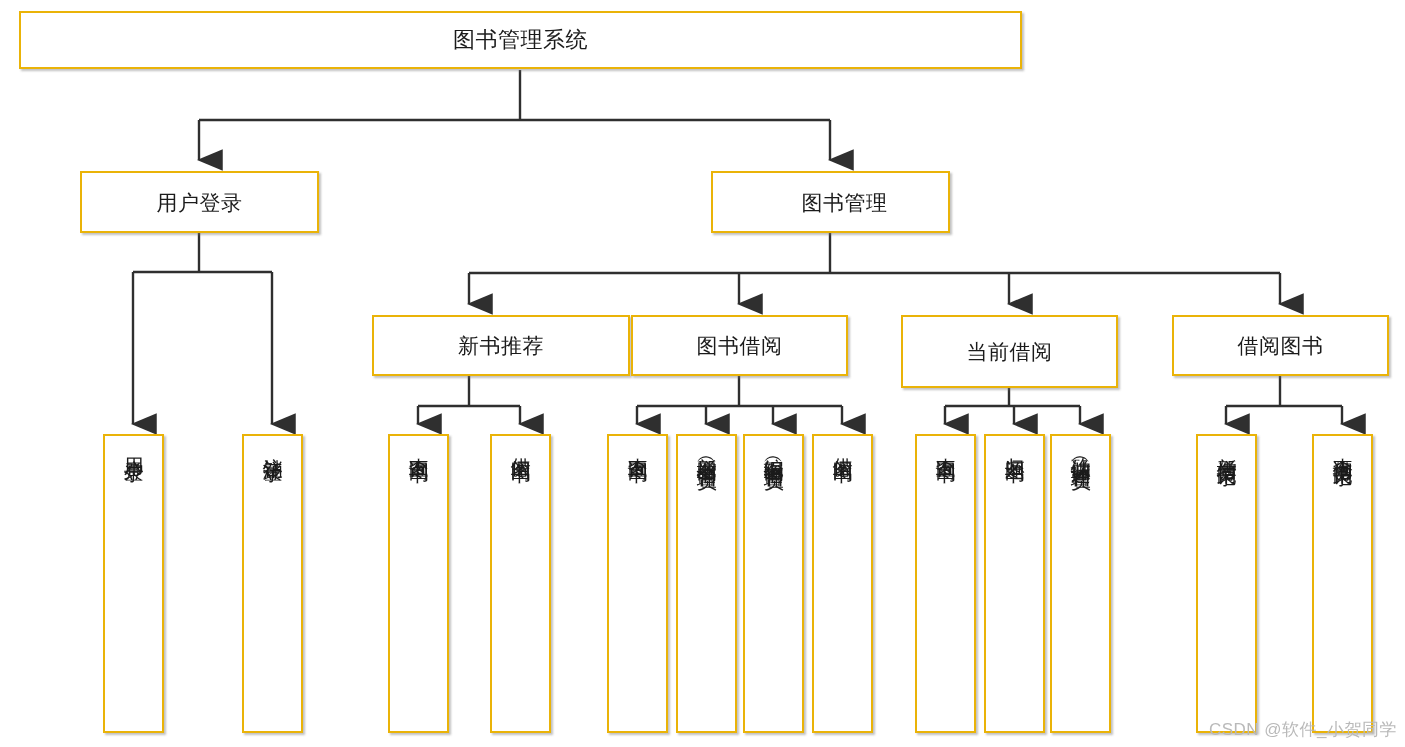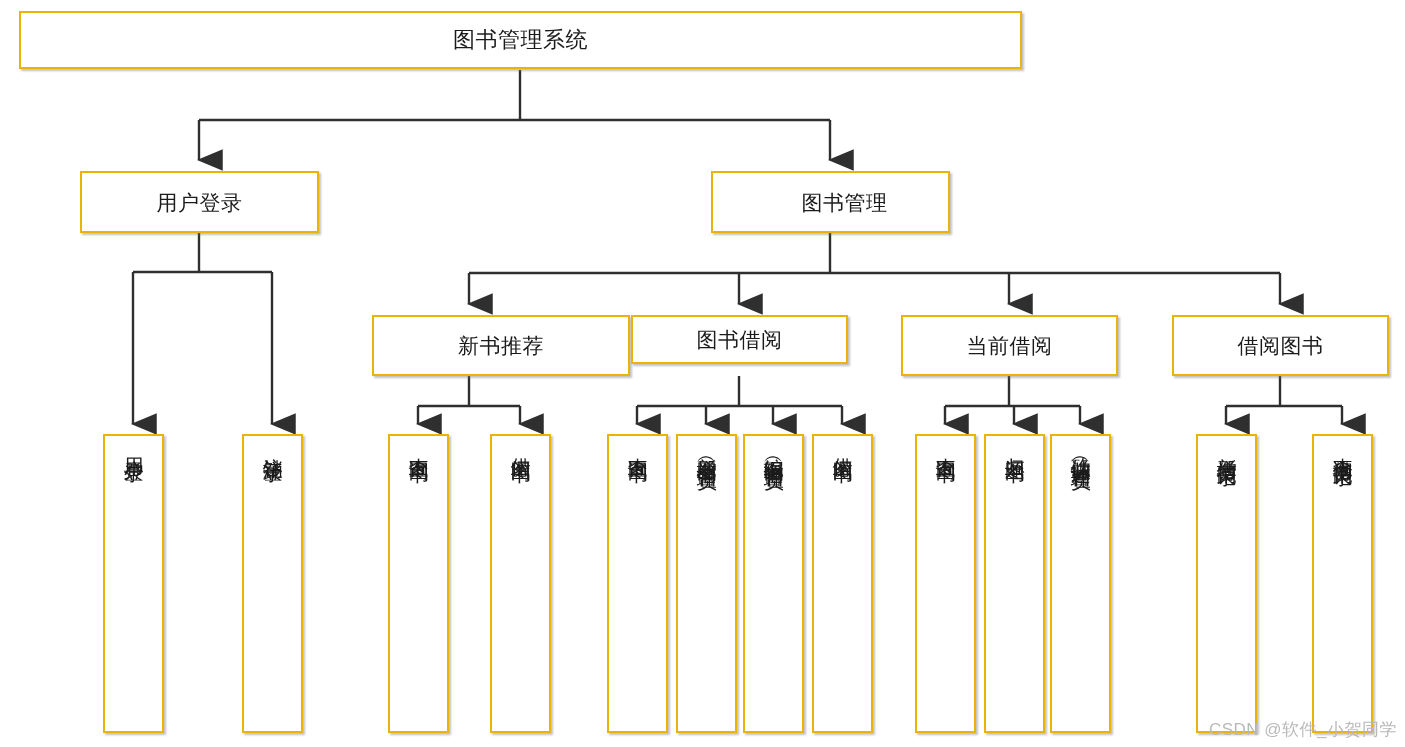--- a/index.html
+++ b/index.html
@@ -138,25 +138,25 @@
   </div>
 
   <div class="node h" style="left:711px; top:171px; width:239px; height:62px;padding-left:28px;">
     <span>图书管理</span>
   </div>
 
   <div class="node h" style="left:361px; top:315px; width:258px; height:61px;margin-left:11px;">
     <span>新书推荐</span>
   </div>
 
-  <div class="node h" style="left:631px; top:315px; width:217px; height:49px;">
+  <div class="node h" style="left:631px; top:315px; width:217px; height:61px;">
     <span>图书借阅</span>
   </div>
 
-  <div class="node h" style="left:901px; top:315px; width:217px; height:61px;">
+  <div class="node h" style="left:901px; top:315px; width:217px; height:73px;">
     <span>当前借阅</span>
   </div>
 
   <div class="node h" style="left:1172px; top:315px; width:217px; height:61px;">
     <span>借阅图书</span>
   </div>
 
   <div class="node v" style="left:103px; top:434px; width:61px; height:299px;">
     <span class="vtext">用户登录</span>
   </div>

